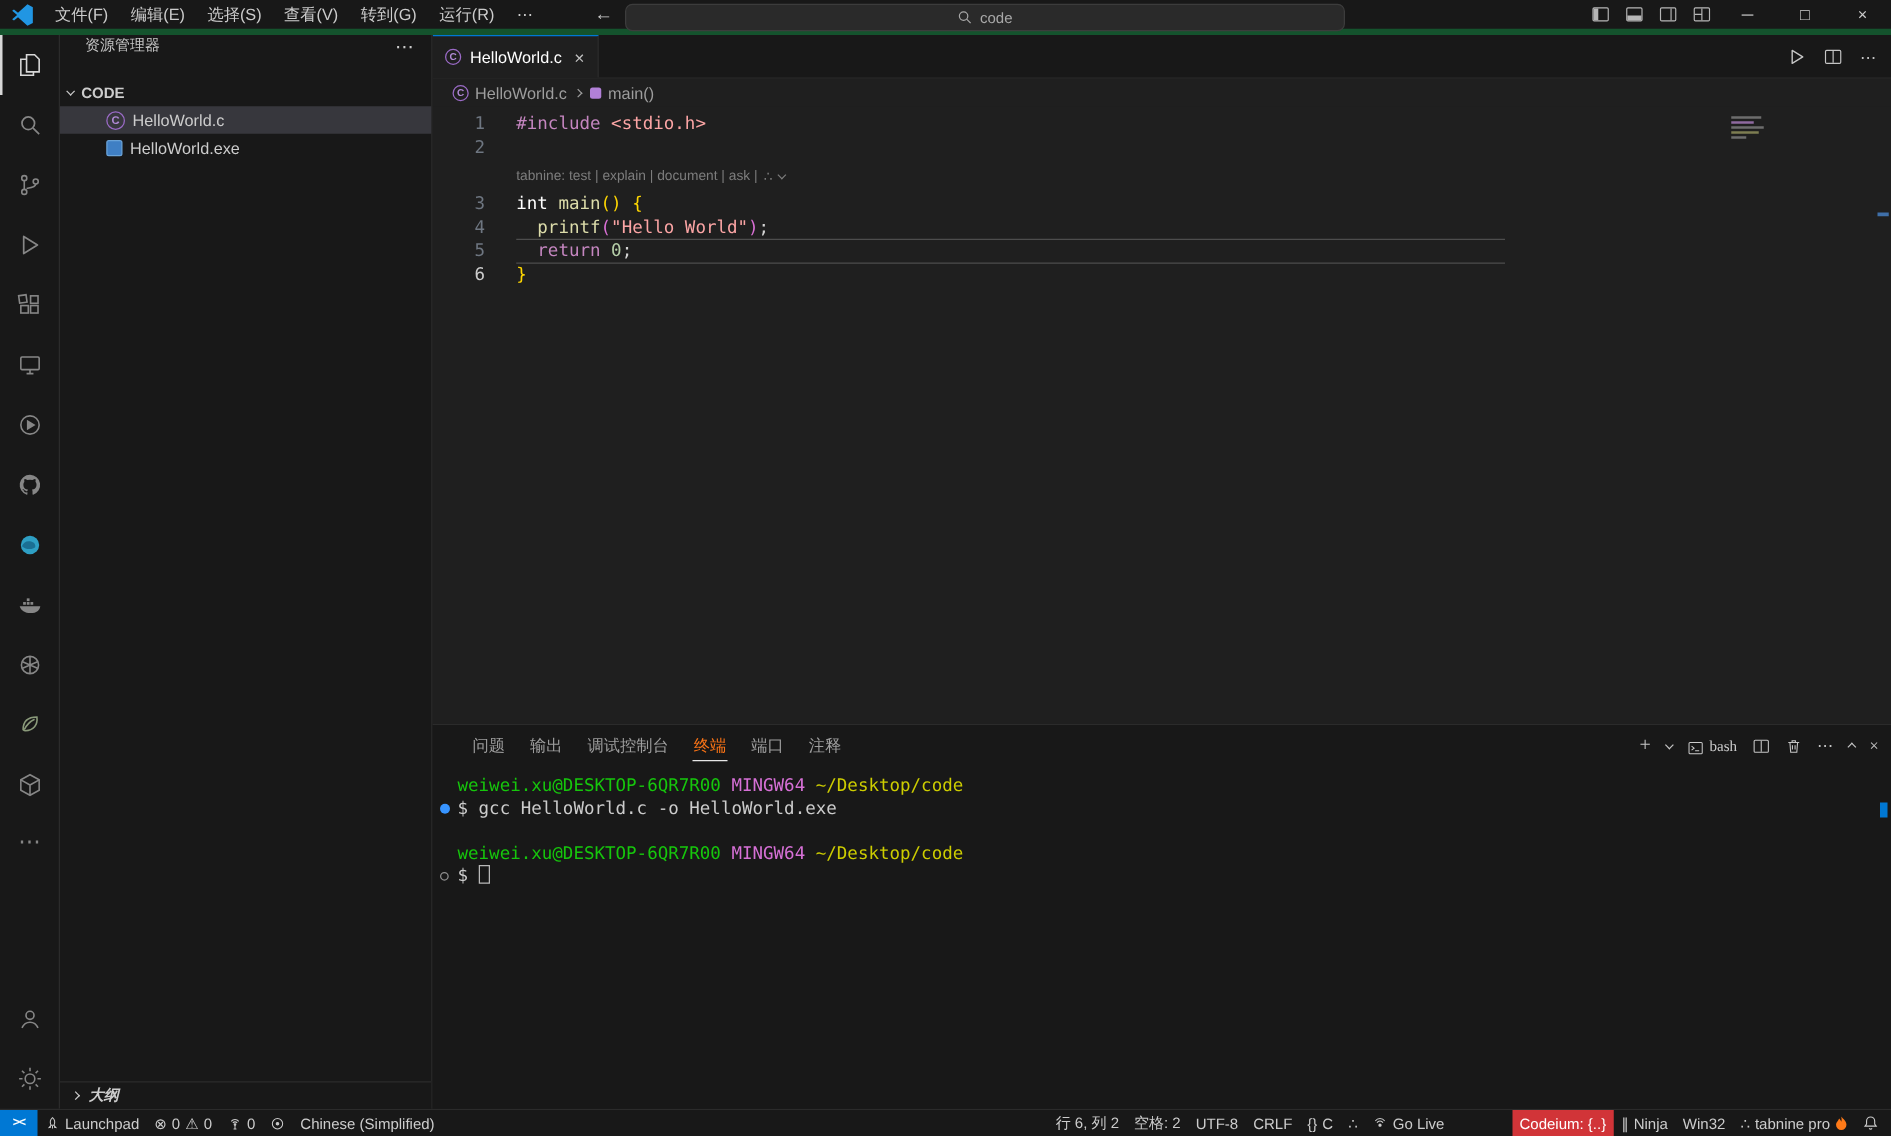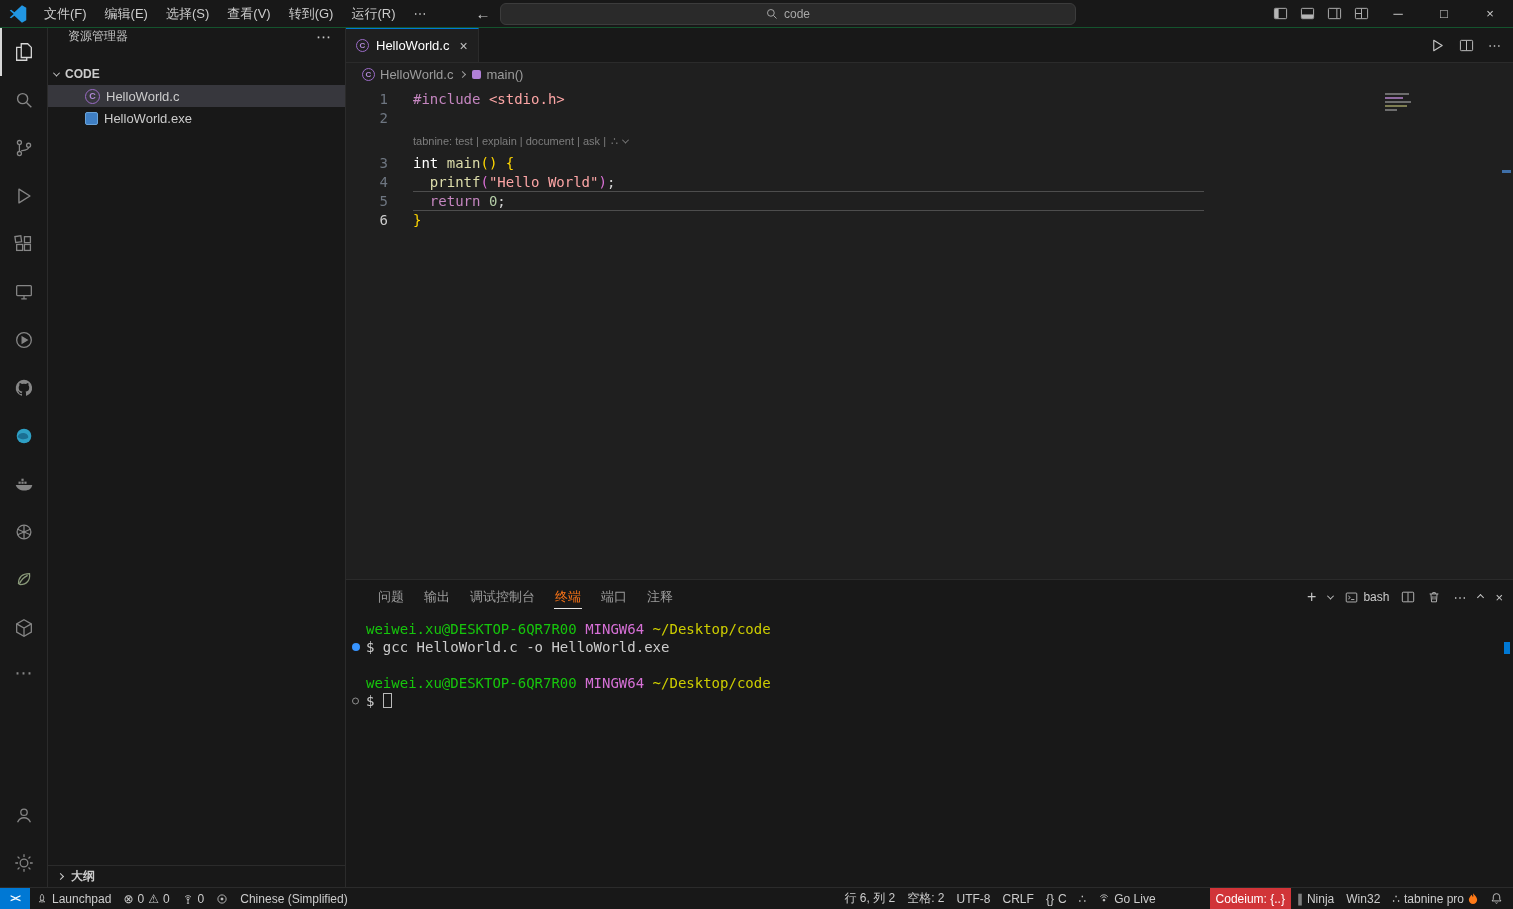--- a/index.html
+++ b/index.html
@@ -10,21 +10,21 @@
     font-family:"Liberation Sans",sans-serif;font-size:13px;
     display:flex;flex-direction:column;
   }
   svg{display:block}
   .chev{display:inline-block;width:5px;height:5px;border-right:1.2px solid currentColor;border-bottom:1.2px solid currentColor;flex:0 0 auto;}
   .chev-down{transform:rotate(45deg) translate(-1px,-1px);}
   .chev-right{transform:rotate(-45deg);}
   .chev-up{transform:rotate(-135deg);}
 
   
-  .titlebar{height:28px;flex:0 0 auto;background:#181818;border-bottom:1px solid #14532d;display:flex;align-items:center;position:relative;}
+  .titlebar{height:28px;flex:0 0 auto;background:#181818;border-bottom:5px solid #14532d;display:flex;align-items:center;position:relative;}
   .vscode-logo{margin:0 8px 0 9px;}
   .menu-item{padding:0 9px;height:100%;display:flex;align-items:center;color:#cccccc;cursor:default;}
   .nav-arrows{display:flex;align-items:center;margin-left:40px;gap:14px;font-size:15px;}
   .nav-back{color:#cccccc}
   .nav-fwd{color:#7a7a7a}
   .search-box{position:absolute;left:500px;top:3px;width:576px;height:22px;background:#2a2a2a;border:1px solid #3c3c3c;border-radius:6px;
     display:flex;align-items:center;justify-content:center;gap:6px;color:#a8a8a8;font-size:12px;}
   .tb-right{margin-left:auto;display:flex;align-items:center;height:100%;}
   .layout-btn{width:27px;height:100%;display:flex;align-items:center;justify-content:center;color:#b6b6b6;}
   .win-btn{width:46px;height:100%;display:flex;align-items:center;justify-content:center;color:#cccccc;font-size:13px;}
@@ -41,21 +41,21 @@
 
   
   .sidebar{width:298px;flex:0 0 auto;background:#181818;border-right:1px solid #2b2b2b;position:relative;display:flex;flex-direction:column;}
   .sb-header{height:35px;display:flex;align-items:flex-start;padding:0 14px 0 20px;color:#c5c5c5;font-size:12px;flex:0 0 auto;}
   .sb-header-actions{margin-left:auto;color:#cccccc;font-size:15px;}
   .section-row{height:22px;display:flex;align-items:center;gap:6px;padding-left:6px;font-weight:700;font-size:12px;color:#cccccc;}
   .file-row{height:22px;display:flex;align-items:center;gap:6px;padding-left:37px;color:#cccccc;}
   .file-row.selected{background:#37373d;}
   .c-badge{width:15px;height:15px;border:1.4px solid #9b6bc7;border-radius:50%;color:#b18ad6;font-size:9px;font-weight:700;display:flex;align-items:center;justify-content:center;flex:0 0 auto;}
   .exe-badge{width:13px;height:13px;background:#3f7fc4;border-radius:2px;flex:0 0 auto;border:1px solid #6aa3d8;}
-  .sb-bottom{position:absolute;left:0;right:0;bottom:0;}
+  .sb-bottom{position:absolute;left:0;right:0;bottom:0;font-style:italic;}
   .sb-pane{height:22px;display:flex;align-items:center;gap:8px;padding-left:10px;border-top:1px solid #2b2b2b;font-weight:700;font-size:12px;color:#cccccc;background:#181818;}
 
   
   .editor-region{flex:1;display:flex;flex-direction:column;min-width:0;background:#1f1f1f;}
   .tabbar{height:35px;flex:0 0 auto;background:#181818;display:flex;align-items:stretch;border-bottom:1px solid #2b2b2b;}
   .tab{background:#1f1f1f;border-top:1px solid #0078d4;border-right:1px solid #2b2b2b;display:flex;align-items:center;gap:7px;padding:0 10px;color:#ffffff;}
   .tab-close{color:#c0c0c0;font-size:14px;margin-left:3px;}
   .tab-actions{margin-left:auto;display:flex;align-items:center;gap:14px;padding-right:12px;color:#c5c5c5;}
   .breadcrumbs{height:22px;flex:0 0 auto;display:flex;align-items:center;gap:7px;padding-left:16px;color:#9d9d9d;background:#1f1f1f;}
   .crumb{display:flex;align-items:center;gap:5px;}
@@ -71,27 +71,27 @@
   .hint-line{height:26px;display:flex;align-items:center;gap:5px;padding-left:67px;color:#7d7d7d;font-size:11px;font-family:"Liberation Sans",sans-serif;}
   .uline{position:absolute;left:67px;width:791px;height:1px;background:#4d4d4d;}
   .minimap{position:absolute;top:8px;right:98px;width:30px;}
   .minimap div{height:2px;margin-bottom:2px;background:#6d6d6d;}
   .minimap .mm2{width:18px;background:#8f6aa0;}
   .minimap .mm3{width:26px}.minimap .mm4{width:22px;background:#7d7d52}.minimap .mm5{width:12px}
   .ovr-mark{position:absolute;top:85px;right:2px;width:9px;height:3px;background:#3f6fa8;}
 
   
   .panel{height:308px;flex:0 0 auto;background:#181818;border-top:1px solid #2b2b2b;display:flex;flex-direction:column;position:relative;}
-  .panel-header{height:34px;flex:0 0 auto;display:flex;align-items:center;padding:0 10px 0 22px;}
+  .panel-header{height:34px;flex:0 0 auto;display:flex;align-items:center;padding:0 10px 0 22px;font-family:Liberation Serif, serif;}
   .panel-tab{height:100%;display:flex;align-items:center;padding:0 10px;color:#9d9d9d;position:relative;}
   .panel-tab.active{color:#f97316;}
   .panel-tab.active::after{content:"";position:absolute;left:9px;right:9px;bottom:5px;height:1px;background:#e7e7e7;}
   .panel-actions{margin-left:auto;display:flex;align-items:center;gap:12px;color:#c5c5c5;}
   .pa-plus{font-size:16px;}
-  .bash-chip{display:flex;align-items:center;gap:5px;font-size:12px;color:#cccccc;}
+  .bash-chip{display:flex;align-items:flex-end;gap:5px;font-size:12px;color:#cccccc;}
   .terminal{flex:1;position:relative;padding-top:6px;font-family:"DejaVu Sans Mono",monospace;font-size:14px;min-height:0;}
   .term-line{height:18px;line-height:18px;padding-left:20px;position:relative;white-space:pre;color:#cccccc;}
   .term-dot{position:absolute;left:6px;top:50%;transform:translateY(-50%);border-radius:50%;}
   .term-dot.filled{width:8px;height:8px;background:#3794ff;}
   .term-dot.hollow{width:7px;height:7px;border:1px solid #8f8f8f;}
   .t-g{color:#16c60c}.t-m{color:#d670d6}.t-y{color:#cdcd00}
   .term-cursor{display:inline-block;width:9px;height:15px;border:1px solid #b9b9b9;vertical-align:-2px;}
   .panel-mark{position:absolute;right:3px;top:28px;width:6px;height:12px;background:#0078d4;}
 
   

